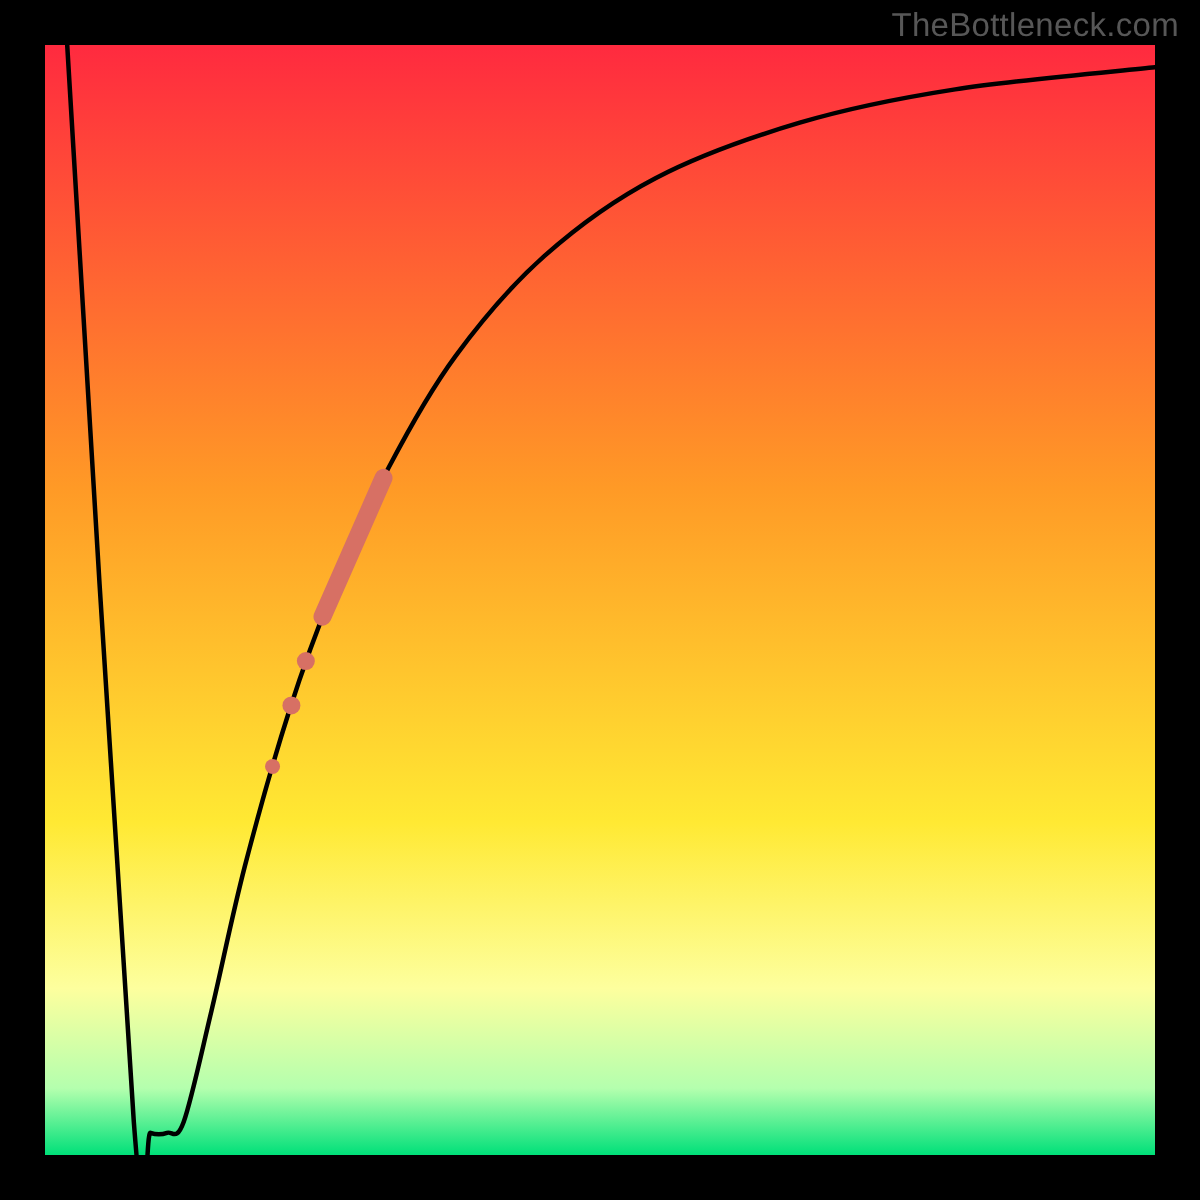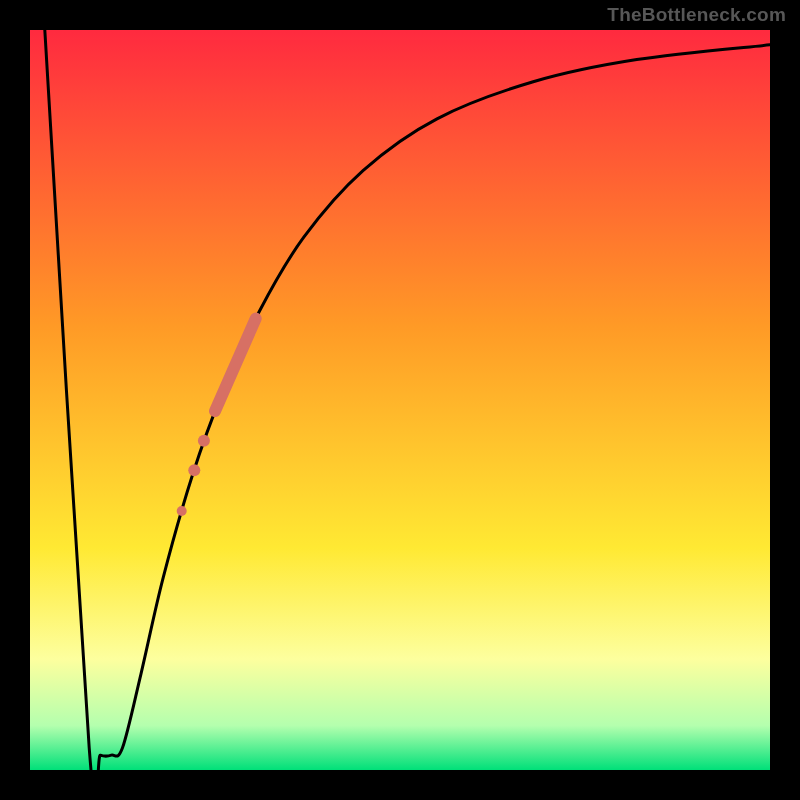--- a/index.html
+++ b/index.html
@@ -14,22 +14,22 @@
   .frame {
     position: relative;
     width: 800px;
     height: 800px;
     background: #000;
   }
   .watermark {
     position: absolute;
     top: 4px;
     right: 14px;
-    font-size: 19px;
-    font-weight: 700;
+    font-size: 22px;
+    font-weight: 400;
     color: #575757;
     letter-spacing: 0.2px;
     z-index: 10;
   }
   svg.plot {
     position: absolute;
     left: 30px;
     top: 30px;
     width: 740px;
     height: 740px;

